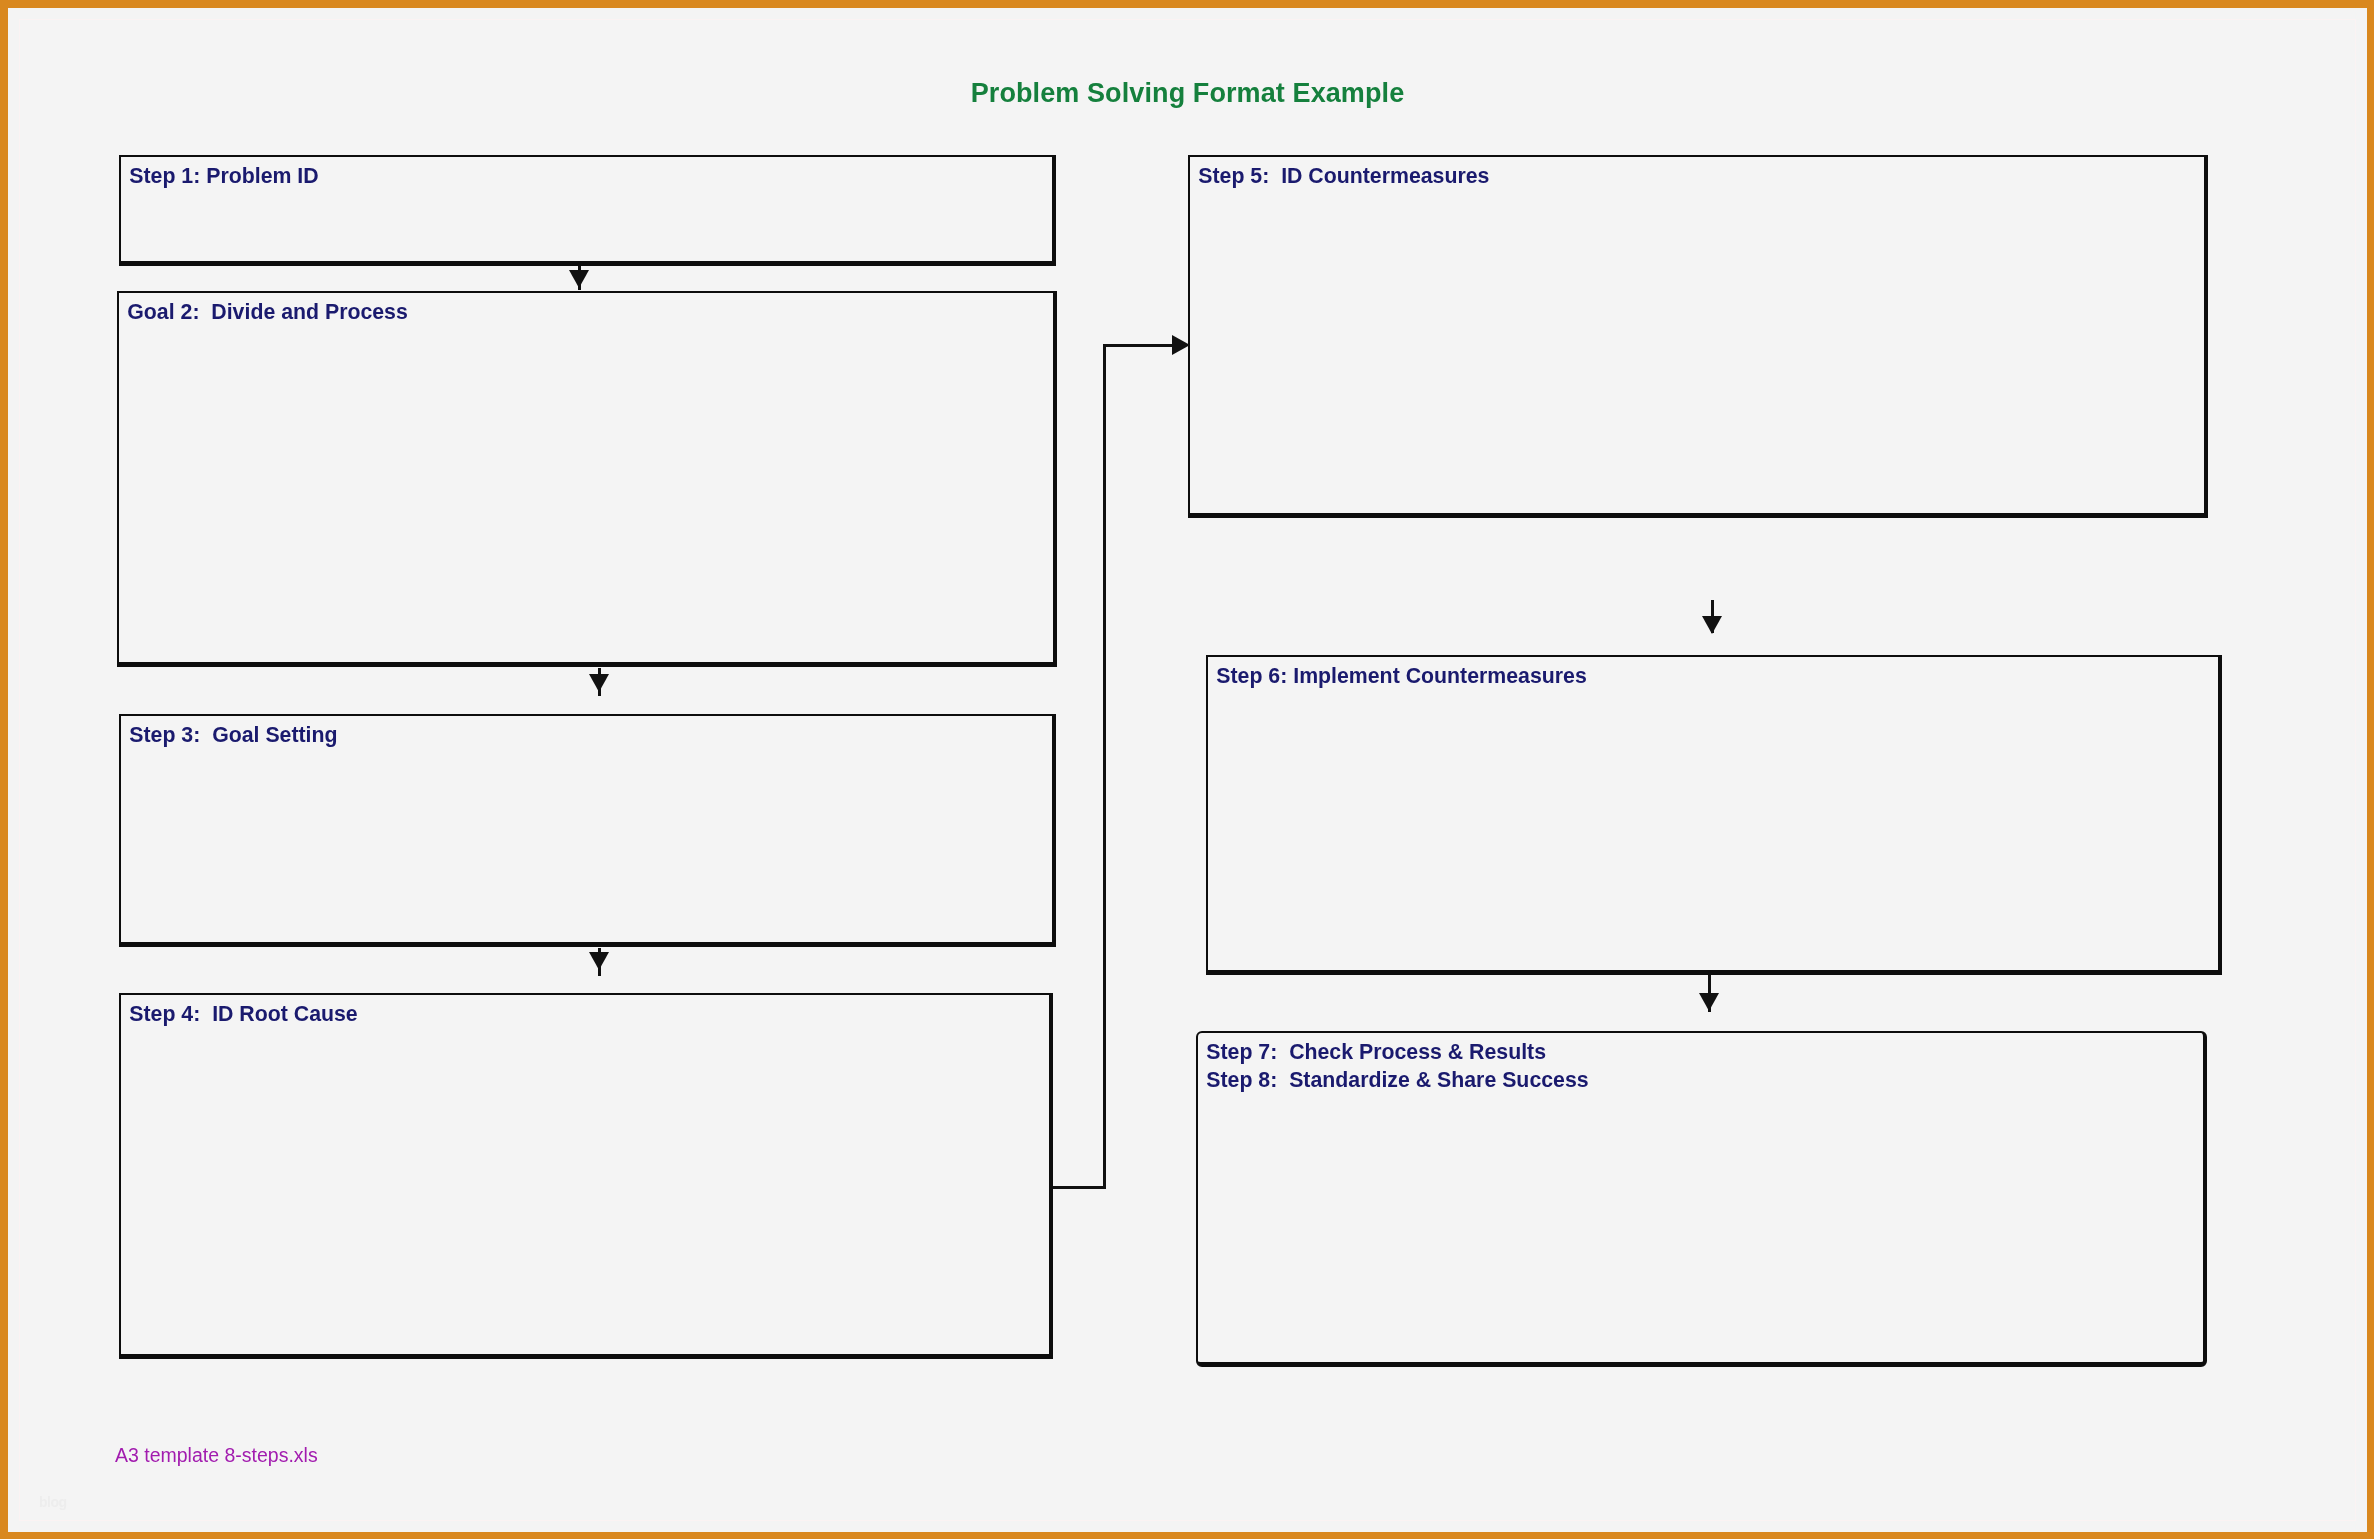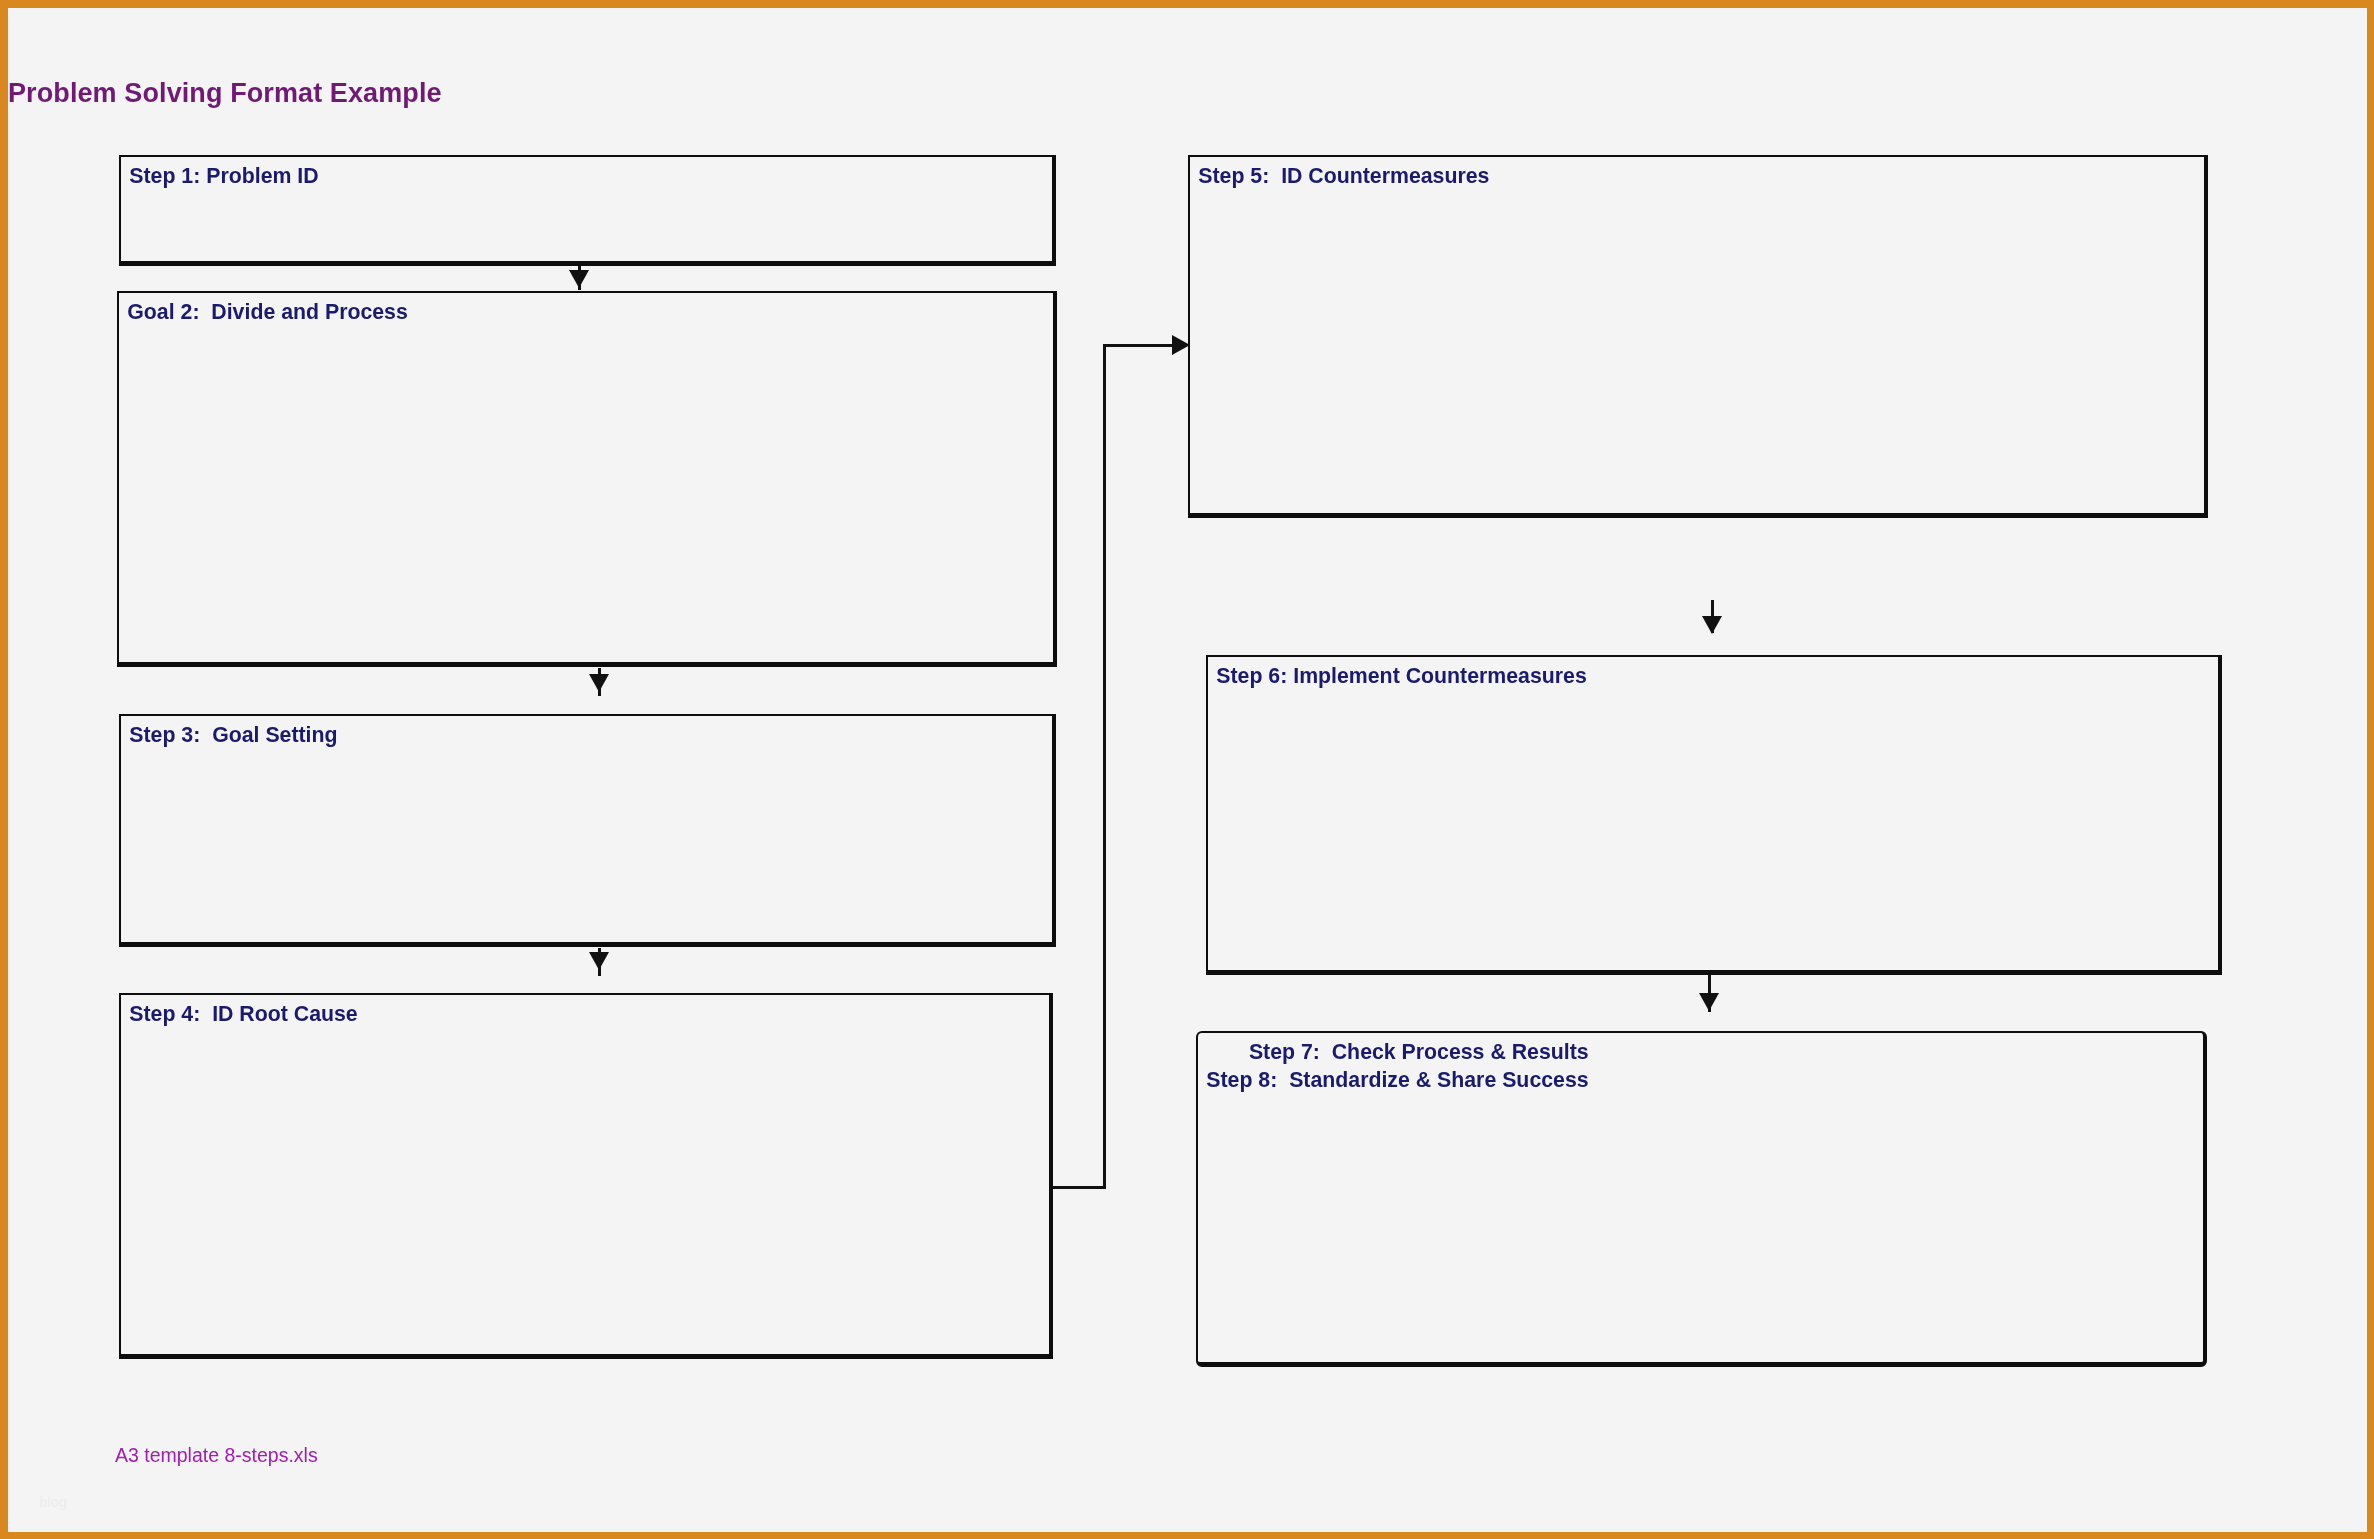--- a/index.html
+++ b/index.html
@@ -29,24 +29,24 @@
     bottom: 11px;
     border: 0.9px solid #fbf3f3;
     pointer-events: none;
   }
 
   #doc-title {
     position: absolute;
     left: 0;
     top: 70px;
     width: 100%;
-    text-align: left;
+    text-align: center;
     font-size: 27px;
     font-weight: bold;
-    color: #701a75;
+    color: #15803d;
     letter-spacing: 0.1px;
   }
 
   
   .step-box {
     position: absolute;
     background: #f4f4f4;
     border: 2.8px solid #0d0d0d;
     border-right-width: 4.6px;
     border-bottom-width: 5.6px;
@@ -54,21 +54,20 @@
   }
   .step-label {
     position: absolute;
     left: 8.3px;
     top: 4.6px;
     font-size: 21.3px;
     font-weight: bold;
     color: #1a1a6e;
     line-height: 1.33;
     white-space: pre;
-    text-align: right;
   }
   .step-body {
     position: absolute;
     left: 8.3px;
     right: 5.6px;
     top: 37px;
     bottom: 3.7px;
     font-size: 18.6px;
     color: #1a1a6e;
     white-space: pre-wrap;

